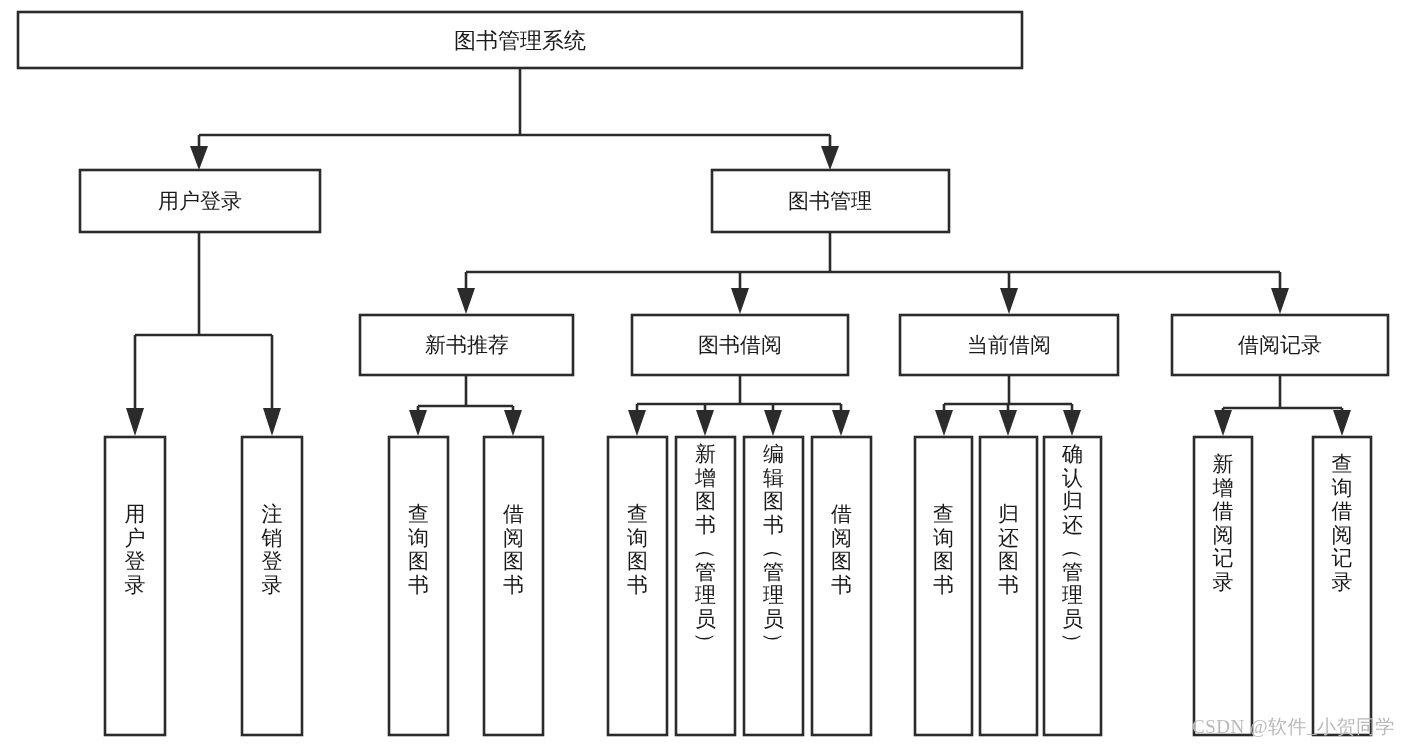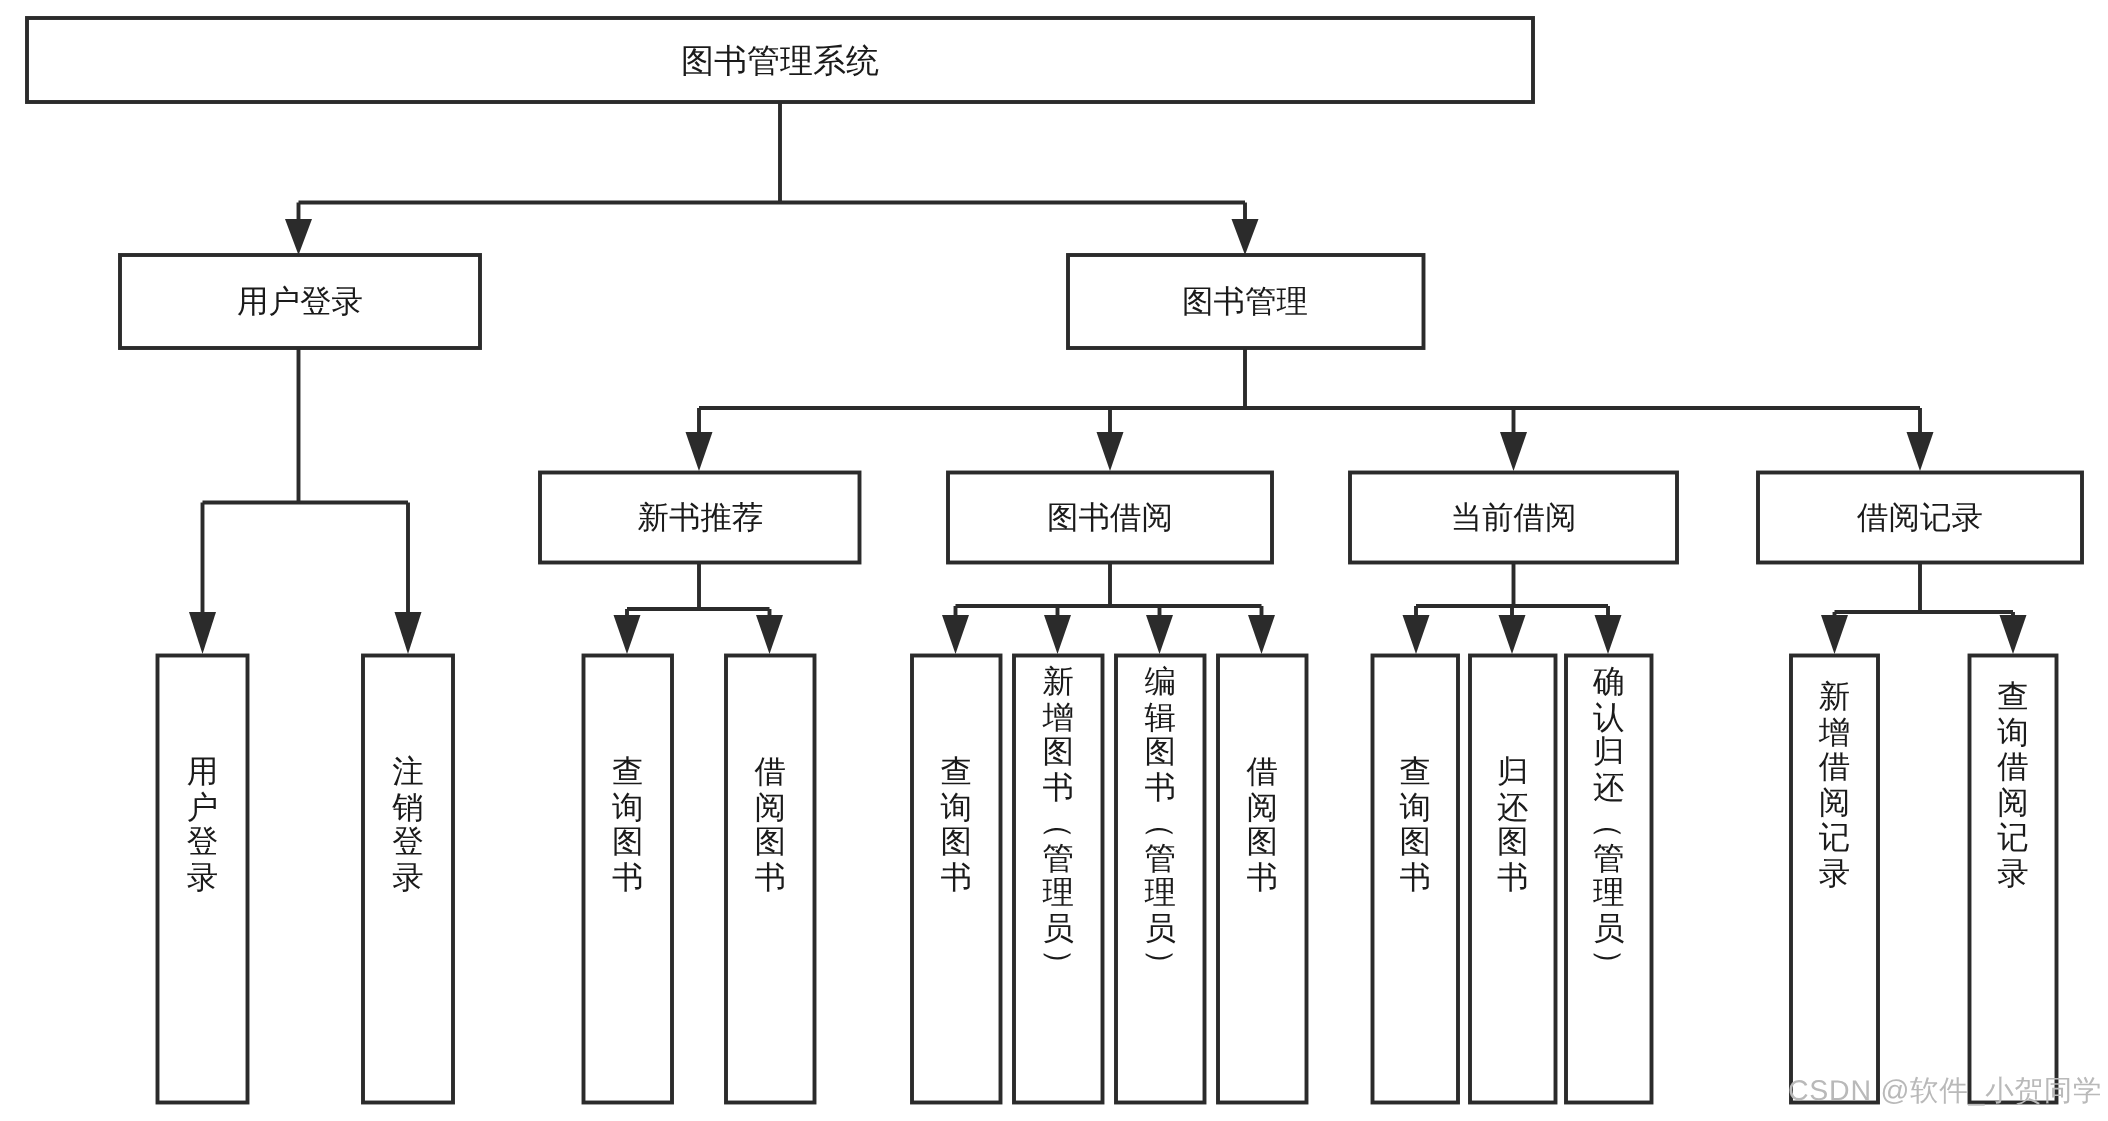--- a/index.html
+++ b/index.html
@@ -81,21 +81,21 @@
     display: block;
   }
   .leaf-label span.ch.rot {
     display: block;
     transform: rotate(90deg);
   }
   .watermark {
     position: absolute;
     left: 1192px;
     top: 714px;
-    font-family: Liberation Sans, sans-serif;
+    font-family: Liberation Serif, serif;
     font-size: 19px;
     color: #b9b9b9;
     white-space: nowrap;
     letter-spacing: 0.5px;
     pointer-events: none;
   }
 </style>
 </head>
 <body>
 

